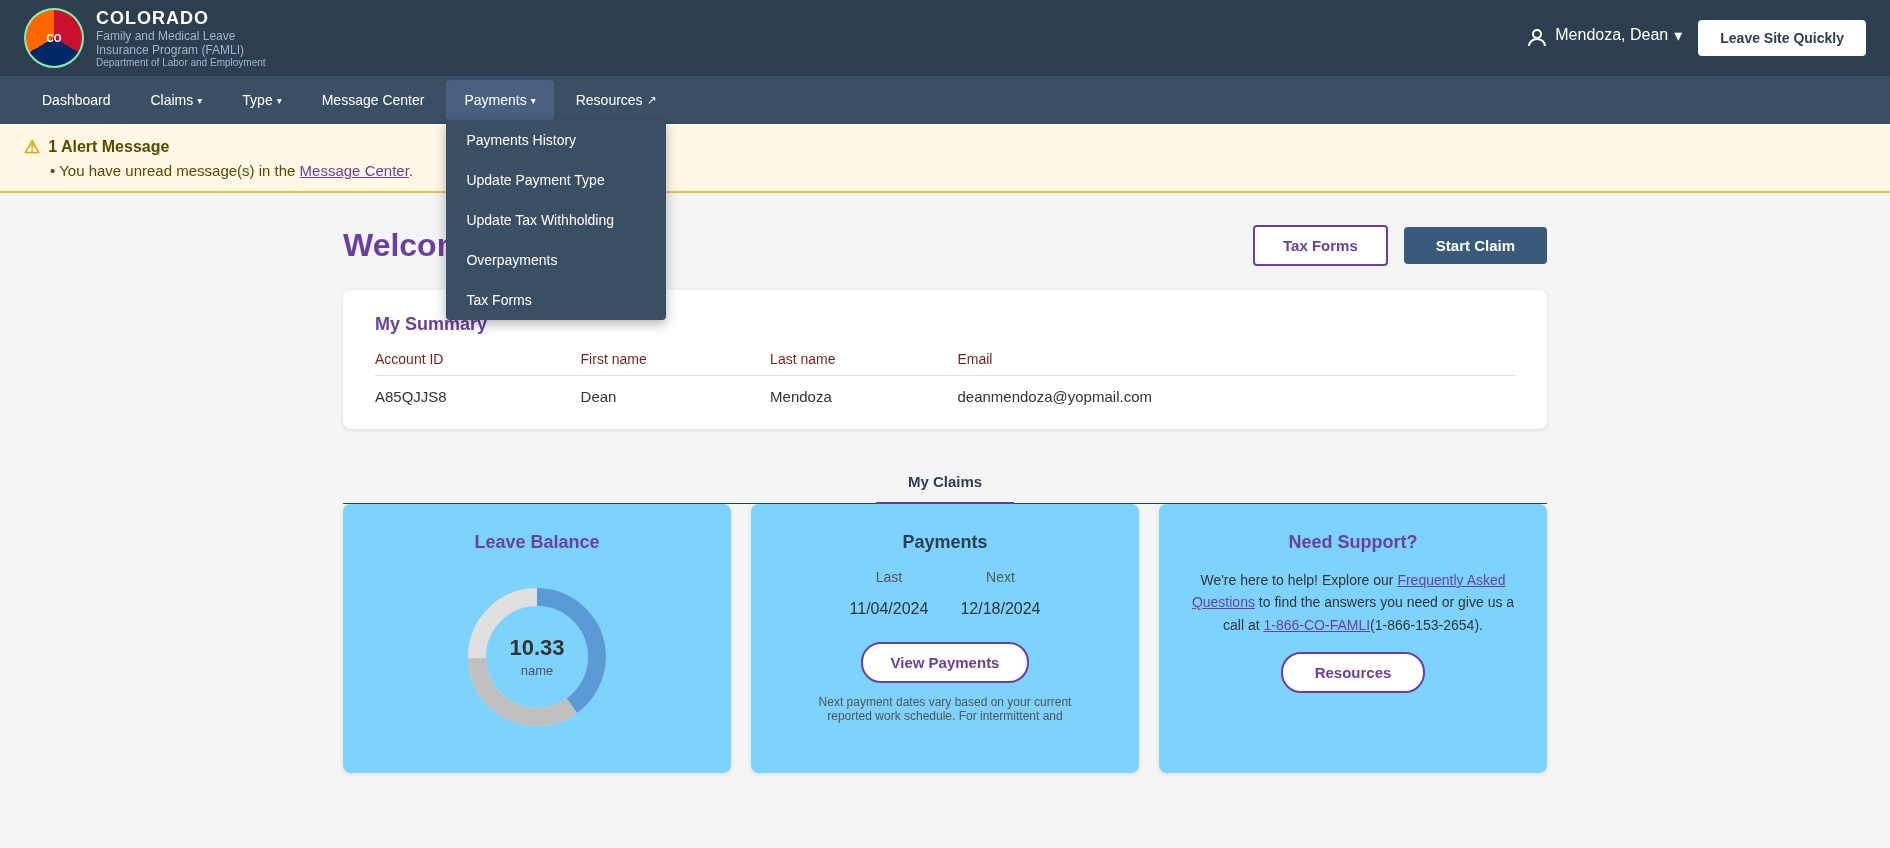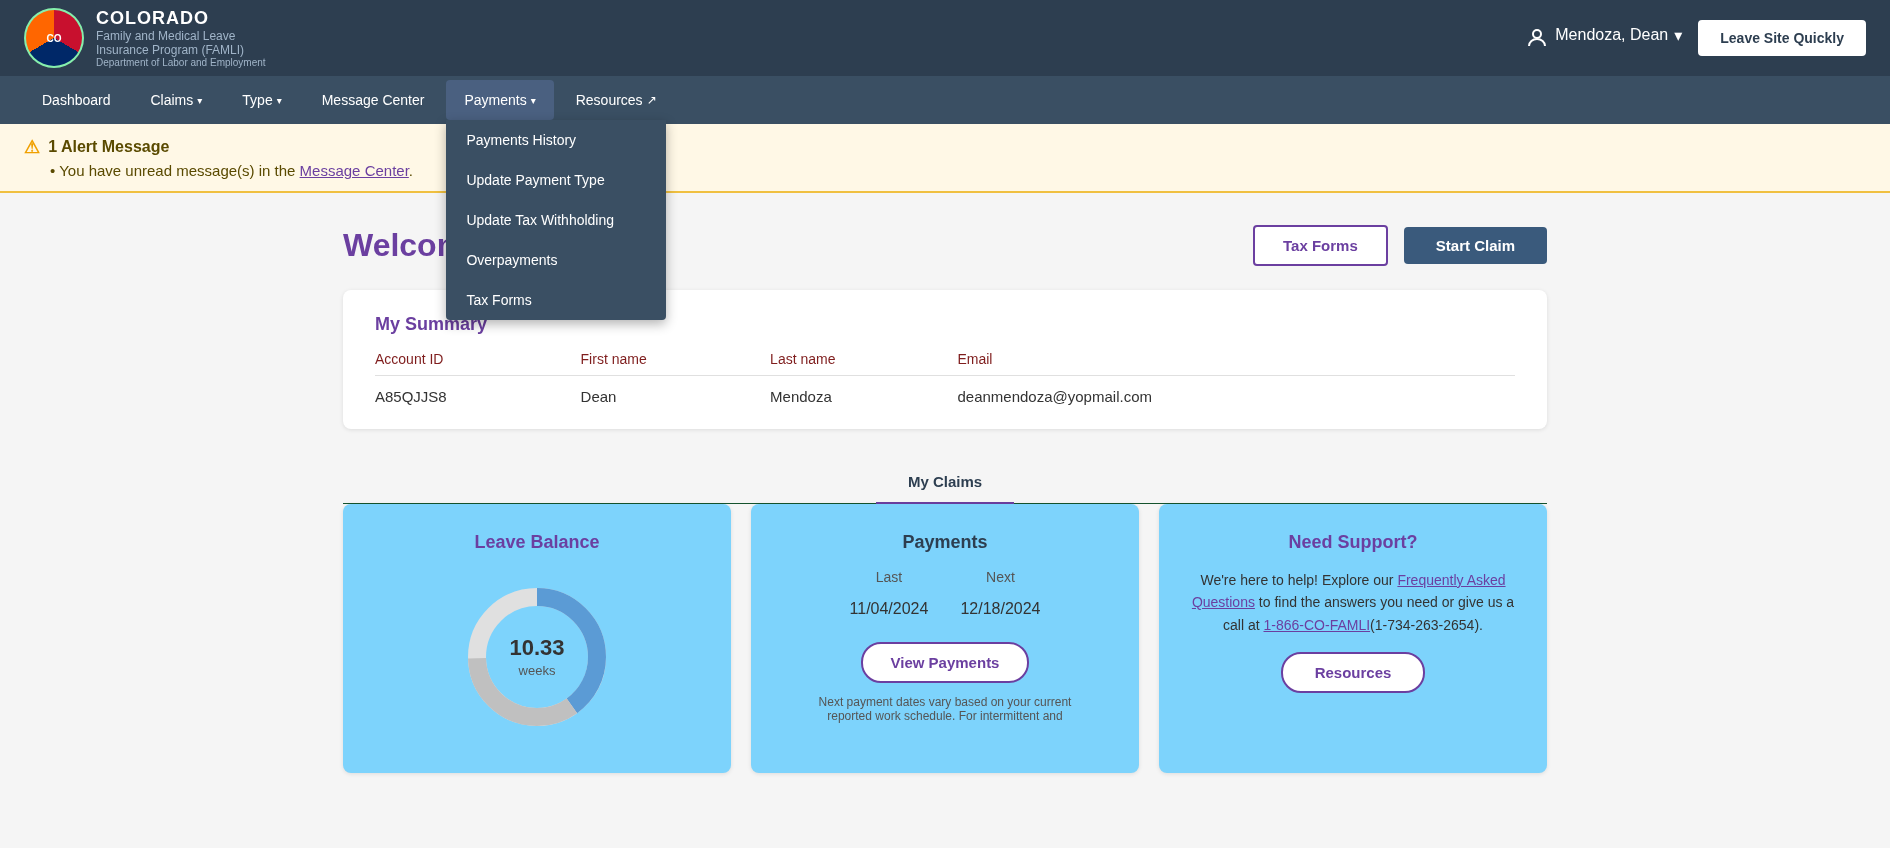--- a/index.html
+++ b/index.html
@@ -456,21 +456,21 @@
     <div class="card">
       <div class="card-title card-title-purple">Leave Balance</div>
       <div class="donut-container">
         <svg class="donut-svg" viewBox="0 0 160 160">
           <circle cx="80" cy="80" r="60" fill="none" stroke="#e0e0e0" stroke-width="18"></circle>
           <circle cx="80" cy="80" r="60" fill="none" stroke="#5b9bd5" stroke-width="18" stroke-dasharray="245 377" stroke-dashoffset="94" transform="rotate(-90 80 80)"></circle>
           <circle cx="80" cy="80" r="60" fill="none" stroke="#c0c0c0" stroke-width="18" stroke-dasharray="130 377" stroke-dashoffset="-151" transform="rotate(-90 80 80)"></circle>
         </svg>
         <div class="donut-text">
           <span class="donut-value">10.33</span>
-          <span class="donut-label">weeks</span>
+          <span class="donut-label">name</span>
         </div>
       </div>
     </div>
 
     <div class="card">
       <div class="card-title card-title-blue">Payments</div>
       <div class="payment-grid">
         <div class="payment-col">
           <div class="payment-header">Last</div>
           <div class="payment-date">11/04/2024</div>
@@ -480,19 +480,19 @@
           <div class="payment-date">12/18/2024</div>
         </div>
       </div>
       <button class="view-payments-btn">View Payments</button>
       <div class="payment-note">Next payment dates vary based on your current reported work schedule. For intermittent and</div>
     </div>
 
     <div class="card">
       <div class="card-title card-title-purple">Need Support?</div>
       <div class="support-text">
-        <span>We're here to help! Explore our </span><a class="support-link">Frequently Asked Questions</a><span> to find the answers you need or give us a call at </span><a class="support-link">1-866-CO-FAMLI</a><span>(1-734-263-2654).</span>
+        <span>We're here to help! Explore our </span><a class="support-link">Frequently Asked Questions</a><span> to find the answers you need or give us a call at </span><a class="support-link">1-866-CO-FAMLI</a><span>(1-866-153-2654).</span>
       </div>
       <button class="resources-btn">Resources</button>
     </div>
 
   </div>
 </div>
 
 </body></html>

